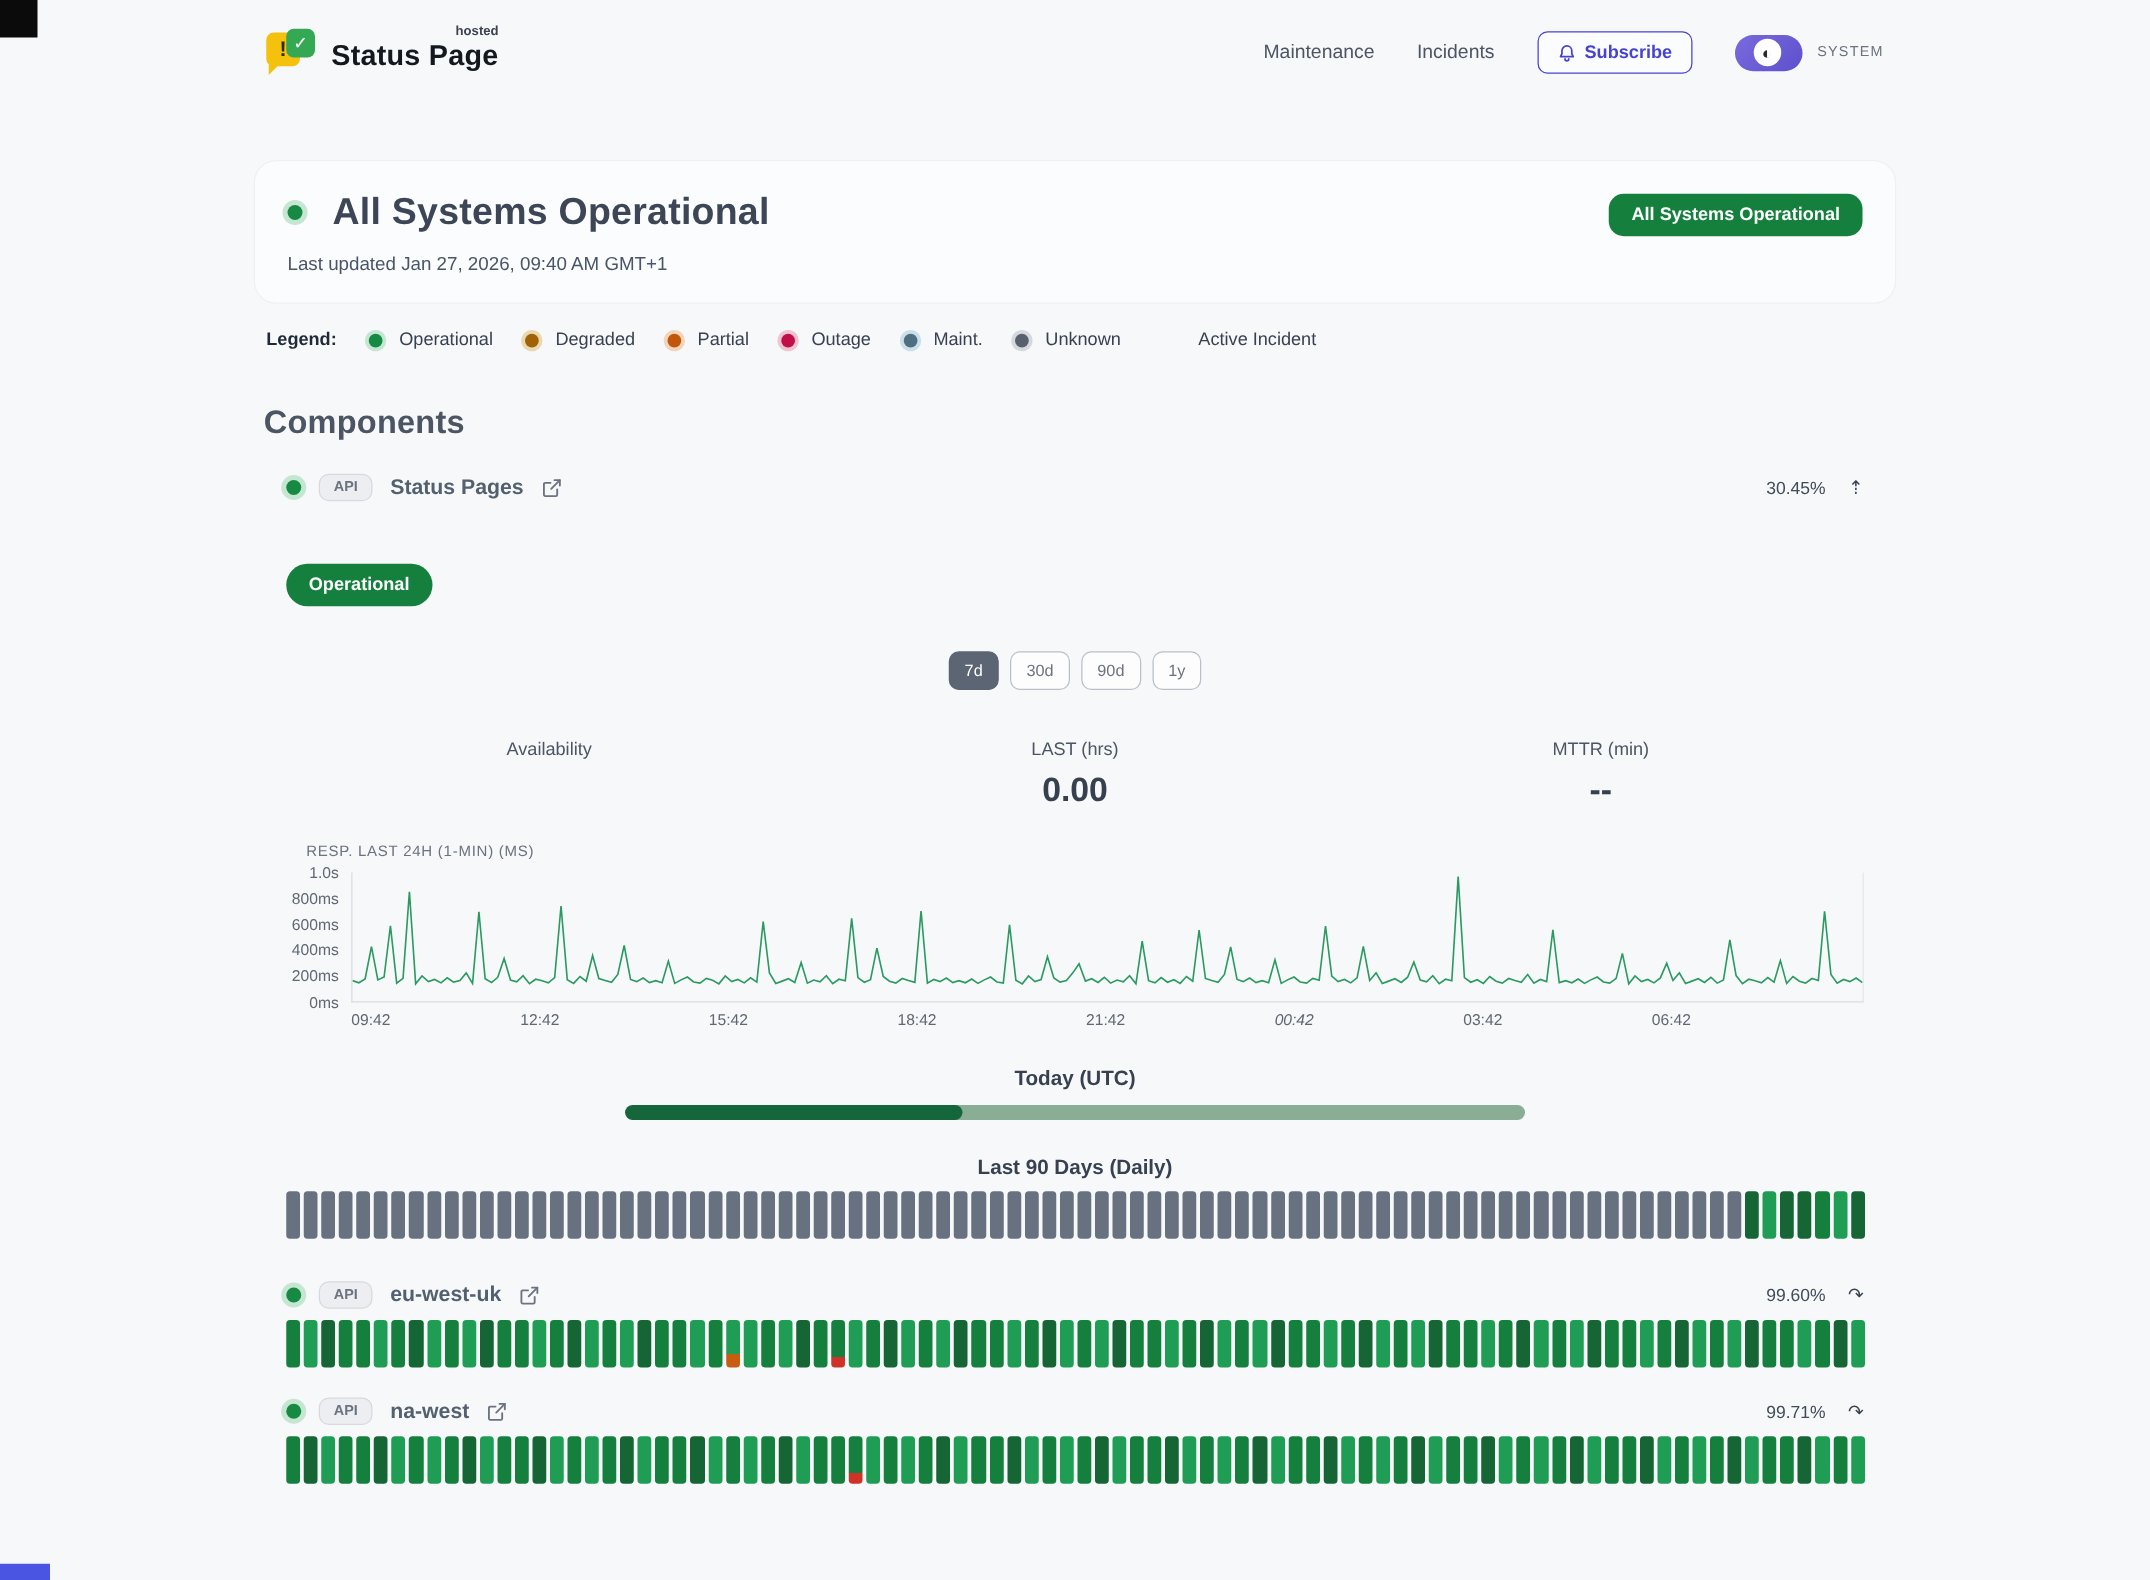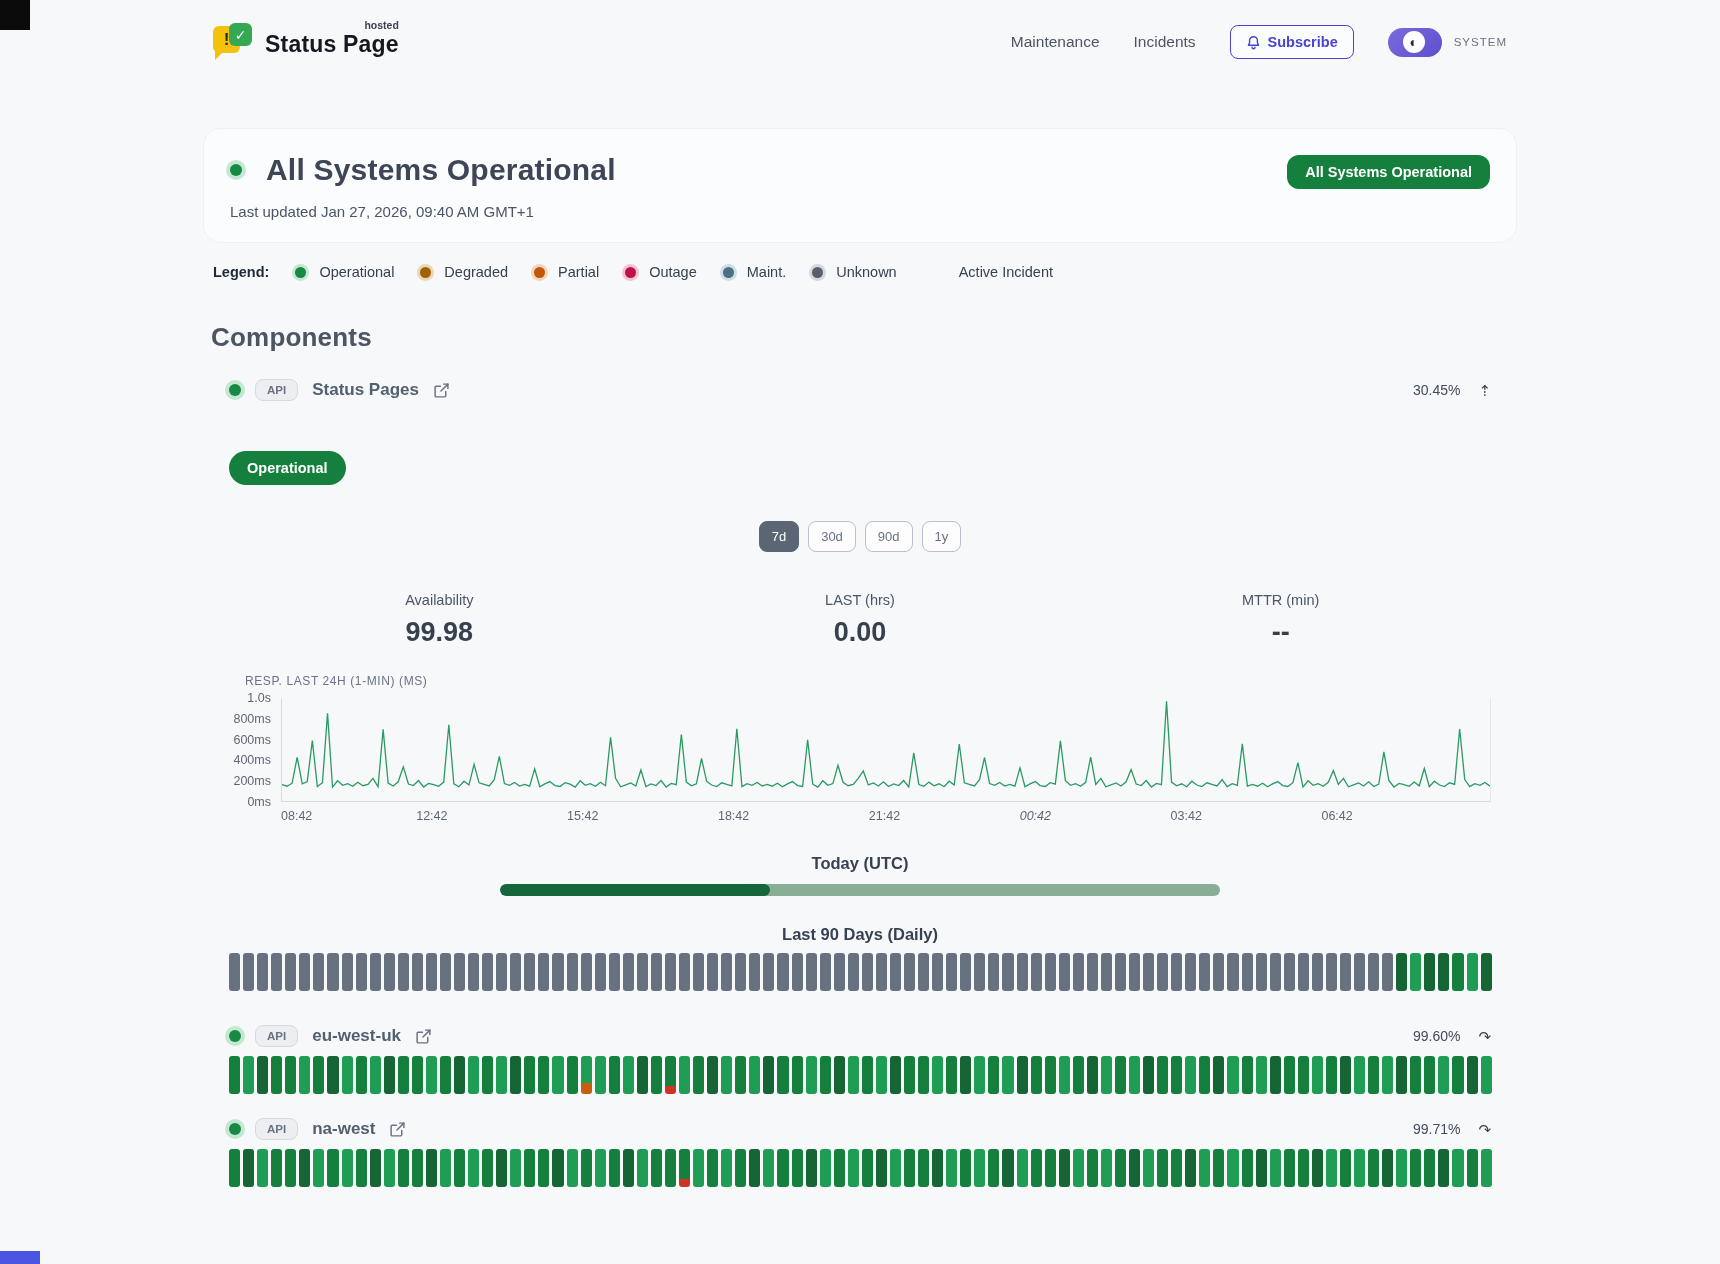--- a/index.html
+++ b/index.html
@@ -203,21 +203,20 @@
   <div class="range-row" id="range-buttons">
       <button class="range-btn active">7d</button>
       <button class="range-btn">30d</button>
       <button class="range-btn">90d</button>
       <button class="range-btn">1y</button>
     </div>
 
   <div class="stats-row" id="stats-row">
       <div>
         <div class="stat-label">Availability</div>
-        <div class="stat-value">99.98</div>
       </div>
       <div>
         <div class="stat-label">LAST (hrs)</div>
         <div class="stat-value">0.00</div>
       </div>
       <div>
         <div class="stat-label">MTTR (min)</div>
         <div class="stat-value">--</div>
       </div>
     </div>
@@ -233,21 +232,21 @@
           <span style="top: 76.2px;">200ms</span>
           <span style="top: 97px;">0ms</span>
         </div>
       <div class="plot">
         <svg id="chart-svg" viewBox="0 0 1210 104" preserveAspectRatio="none">
             <polyline points="0.0,86.5 5.1,88.2 10.1,85.2 15.2,59.3 20.3,85.9 25.3,83.6 30.4,42.6 35.4,88.5 40.5,84.7 45.6,15.4 50.6,89.1 55.7,82.8 60.8,87.3 65.8,85.6 70.9,88.3 75.9,84.3 81.0,87.7 86.1,86.4 91.1,80.3 96.2,88.8 101.3,31.4 106.3,85.0 111.4,88.0 116.4,83.8 121.5,68.8 126.6,86.0 131.6,87.5 136.7,82.5 141.8,89.0 146.8,85.4 151.9,86.6 156.9,88.3 162.0,84.1 167.1,26.8 172.1,85.8 177.2,88.7 182.3,83.2 187.3,87.0 192.4,66.4 197.4,84.8 202.5,86.4 207.6,87.9 212.6,81.6 217.7,58.4 222.8,85.6 227.8,87.3 232.9,84.4 237.9,88.1 243.0,86.5 248.1,88.2 253.1,70.9 258.2,88.7 263.3,85.9 268.3,83.6 273.4,87.6 278.5,88.5 283.5,84.7 288.6,86.2 293.6,89.1 298.7,82.8 303.8,87.3 308.8,85.6 313.9,88.3 319.0,84.3 324.0,87.7 329.1,39.3 334.1,80.3 339.2,88.8 344.3,86.9 349.3,85.0 354.4,88.0 359.5,72.0 364.5,88.5 369.6,86.0 374.6,87.5 379.7,82.5 384.8,89.0 389.8,85.4 394.9,86.6 400.0,36.6 405.0,84.1 410.1,87.8 415.1,85.8 420.2,60.5 425.3,83.2 430.3,87.0 435.4,88.5 440.5,84.8 445.5,86.4 450.6,87.9 455.6,30.8 460.7,88.6 465.8,85.6 470.8,87.3 475.9,84.4 481.0,88.1 486.0,86.5 491.1,88.2 496.2,85.2 501.2,88.7 506.3,85.9 511.3,83.6 516.4,87.6 521.5,88.5 526.5,41.8 531.6,86.2 536.7,89.1 541.7,82.8 546.8,87.3 551.8,85.6 556.9,67.4 562.0,84.3 567.0,87.7 572.1,86.4 577.2,80.3 582.2,73.0 587.3,86.9 592.3,85.0 597.4,88.0 602.5,83.8 607.5,88.5 612.6,86.0 617.7,87.5 622.7,82.5 627.8,89.0 632.8,54.9 637.9,86.6 643.0,88.3 648.0,84.1 653.1,87.8 658.2,85.8 663.2,88.7 668.3,83.2 673.3,87.0 678.4,46.0 683.5,84.8 688.5,86.4 693.6,87.9 698.7,81.6 703.7,59.5 708.8,85.6 713.8,87.3 718.9,84.4 724.0,88.1 729.0,86.5 734.1,88.2 739.2,69.9 744.2,88.7 749.3,85.9 754.4,83.6 759.4,87.6 764.5,88.5 769.5,84.7 774.6,86.2 779.7,42.8 784.7,82.8 789.8,87.3 794.9,85.6 799.9,88.3 805.0,84.3 810.0,59.1 815.1,86.4 820.2,80.3 825.2,88.8 830.3,86.9 835.4,85.0 840.4,88.0 845.5,83.8 850.5,71.6 855.6,86.0 860.7,87.5 865.7,82.5 870.8,89.0 875.9,85.4 880.9,86.6 886.0,3.3 891.0,84.1 896.1,87.8 901.2,85.8 906.2,88.7 911.3,83.2 916.4,87.0 921.4,88.5 926.5,84.8 931.5,86.4 936.6,87.9 941.7,81.6 946.7,88.6 951.8,85.6 956.9,87.3 961.9,45.8 967.0,88.1 972.1,86.5 977.1,88.2 982.2,85.2 987.2,88.7 992.3,85.9 997.4,83.6 1002.4,87.6 1007.5,88.5 1012.6,84.7 1017.6,64.7 1022.7,89.1 1027.7,82.8 1032.8,87.3 1037.9,85.6 1042.9,88.3 1048.0,84.3 1053.1,72.6 1058.1,86.4 1063.2,80.3 1068.2,88.8 1073.3,86.9 1078.4,85.0 1083.4,88.0 1088.5,83.8 1093.6,88.5 1098.6,86.0 1103.7,53.9 1108.7,82.5 1113.8,89.0 1118.9,85.4 1123.9,86.6 1129.0,88.3 1134.1,84.1 1139.1,87.8 1144.2,70.5 1149.2,88.7 1154.3,83.2 1159.4,87.0 1164.4,88.5 1169.5,84.8 1174.6,86.4 1179.6,31.0 1184.7,81.6 1189.7,88.6 1194.8,85.6 1199.9,87.3 1204.9,84.4 1210.0,88.1" fill="none" stroke="#2a9a60" stroke-width="1.3" vector-effect="non-scaling-stroke"></polyline>
           </svg>
       </div>
     </div>
     <div class="x-axis" id="x-axis">
-        <span class="first" style="left: 0%;">08:42</span>
+        <span class="first" style="left: 0%;">09:42</span>
         <span style="left: 12.4688%;">12:42</span>
         <span style="left: 24.9377%;">15:42</span>
         <span style="left: 37.4065%;">18:42</span>
         <span style="left: 49.8753%;">21:42</span>
         <span style="left: 62.3441%; font-style: italic;">00:42</span>
         <span style="left: 74.813%;">03:42</span>
         <span style="left: 87.2818%;">06:42</span>
       </div>
   </div>
 

